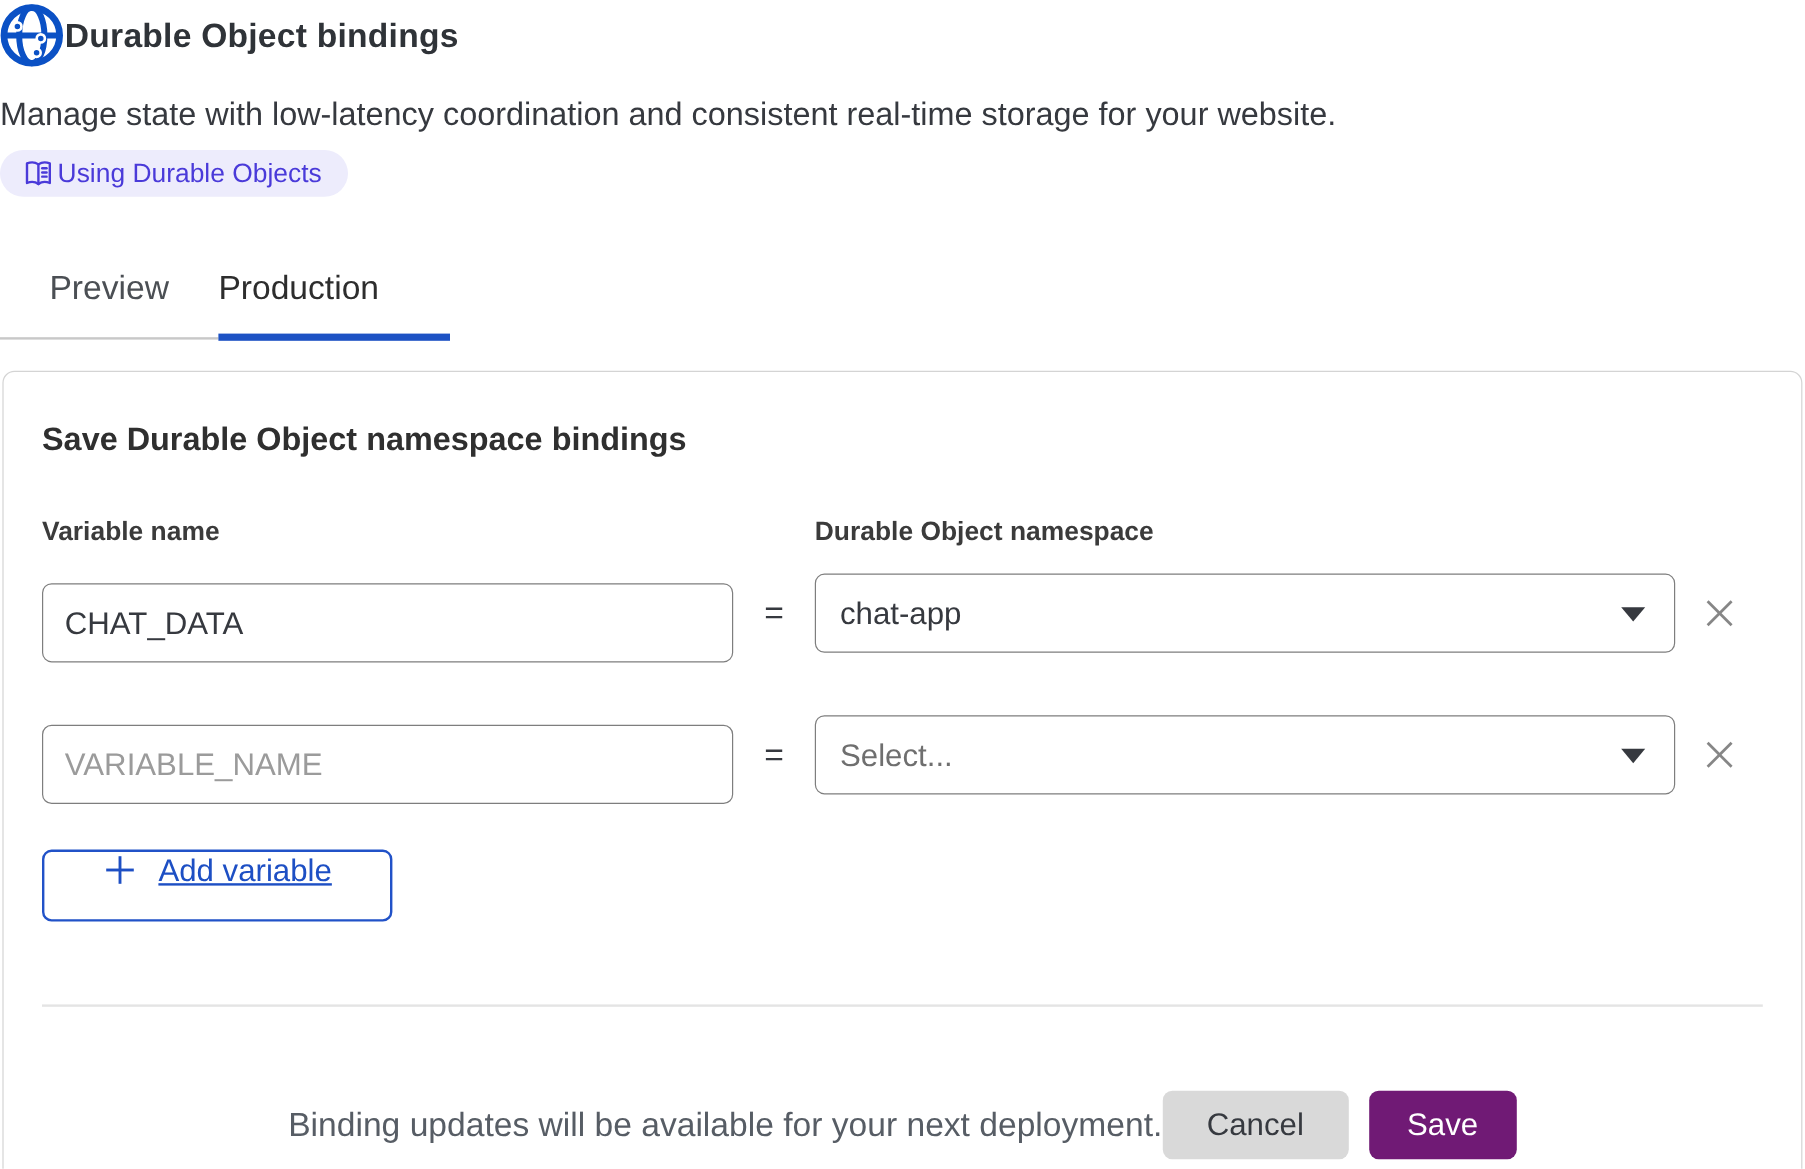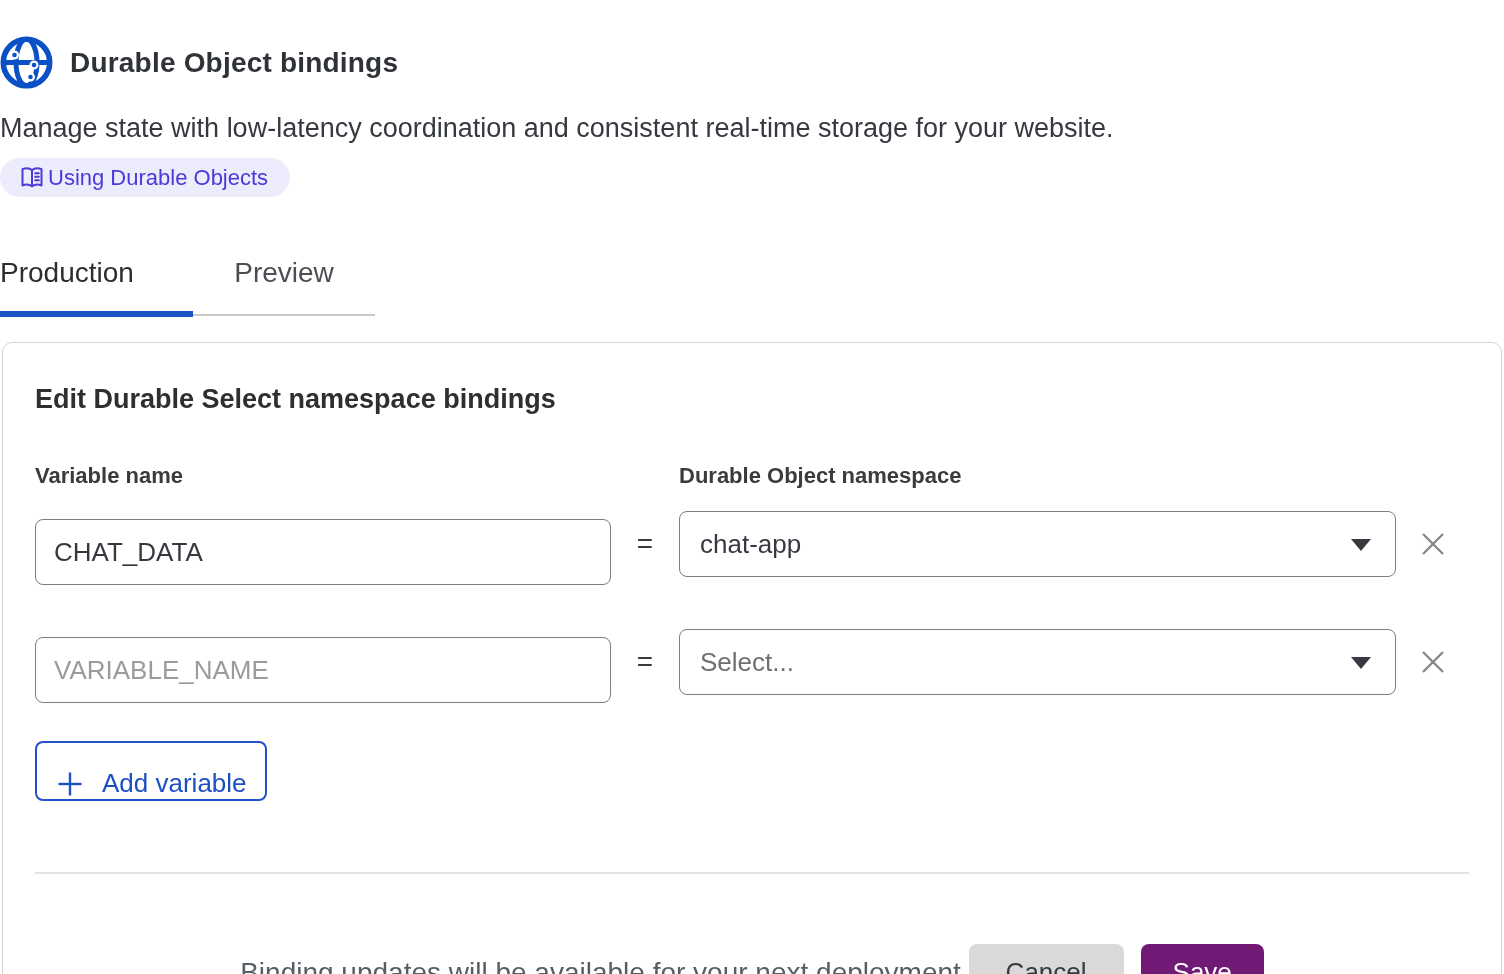--- a/index.html
+++ b/index.html
@@ -6,21 +6,21 @@
   html, body { margin: 0; padding: 0; }
   body {
     width: 1504px; height: 974px;
     background: #ffffff;
     font-family: "Liberation Sans", sans-serif;
     color: #36393f;
     overflow: hidden;
   }
 
   
-  .header-row { display: flex; align-items: center; gap: 17px; padding-top: 3px; margin-top: 33px; }
+  .header-row { display: flex; align-items: center; gap: 1px; padding-top: 3px; }
   .page-title { font-size: 28px; font-weight: 700; color: #2f3338; margin: 0; letter-spacing: 0.2px; }
   .description { font-size: 27px; color: #36393f; margin: 24px 0 0 0; line-height: 1.15; }
   .docs-badge {
     margin-top: 14px;
     display: inline-flex; align-items: center; gap: 2px;
     height: 39px; padding: 0 22px 0 18px;
     background: #edecfc; border-radius: 20px;
     cursor: pointer; text-decoration: none;
   }
   .docs-badge span { font-size: 22px; color: #4a3ad9; }
@@ -88,25 +88,25 @@
 
   .remove-btn {
     justify-self: center;
     width: 40px; height: 40px;
     display: flex; align-items: center; justify-content: center;
     background: none; border: none; cursor: pointer; padding: 0;
   }
 
   .add-variable-btn {
     margin-top: 38px;
-    display: inline-flex; align-items: flex-end; gap: 17px;
-    height: 60px; padding: 0 18px;
+    display: inline-flex; align-items: flex-start; gap: 17px;
+    height: 60px; padding: 0 48px;
     background: #fff; border: 2px solid #2152c8; border-radius: 8px;
     font-family: "Liberation Sans", sans-serif;
-    font-size: 26px; color: #1d4fc4; cursor: pointer;
+    font-size: 26px; color: #1d4fc4; cursor: pointer; text-decoration: underline;
   }
 
   .divider { margin-top: 69px; height: 2px; background: #e4e4e4; }
 
   .card-footer {
     margin-top: 70px;
     display: flex; justify-content: center; align-items: center;
   }
   .footer-note { font-size: 28px; color: #575d65; }
   .footer-actions { display: flex; gap: 17px; }
@@ -146,26 +146,26 @@
       <line x1="14" y1="6" x2="14" y2="22.3"></line>
       <line x1="17.2" y1="9.2" x2="20.8" y2="9.2"></line>
       <line x1="17.2" y1="12.7" x2="20.8" y2="12.7"></line>
       <line x1="17.2" y1="16.2" x2="20.8" y2="16.2"></line>
     </svg>
   </span>
   <span>Using Durable Objects</span>
 </a>
 
 <div class="tabs">
+  <div class="tab tab-preview">Preview</div>
   <div class="tab tab-production">Production</div>
-  <div class="tab tab-preview">Preview</div>
 </div>
 
 <div class="card">
-  <h2 class="card-heading">Edit Durable Select namespace bindings</h2>
+  <h2 class="card-heading">Save Durable Object namespace bindings</h2>
 
   <div class="binding-grid labels-row">
     <div class="field-label">Variable name</div>
     <div></div>
     <div class="field-label">Durable Object namespace</div>
     <div></div>
   </div>
 
   <div class="binding-grid row-1">
     <input class="var-input" type="text" value="CHAT_DATA" style="">

